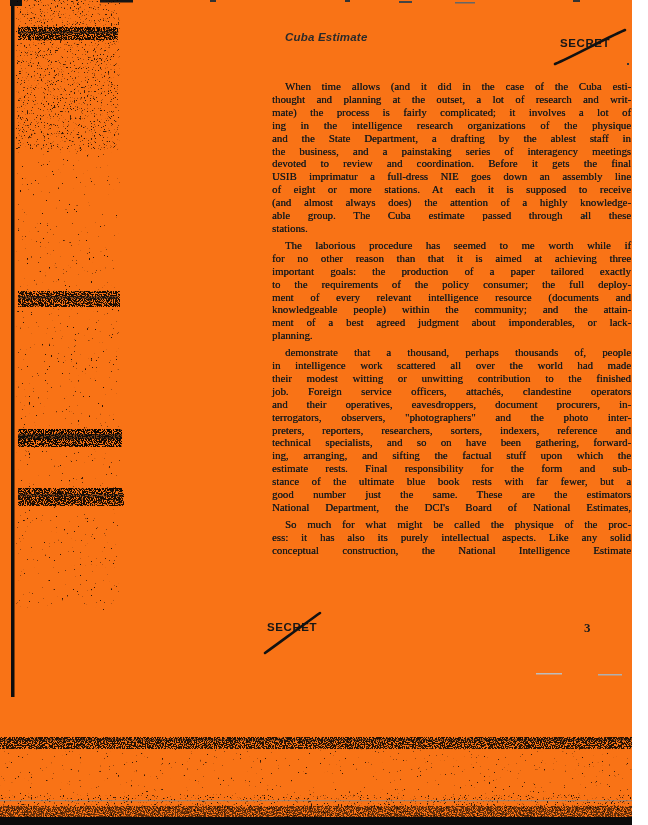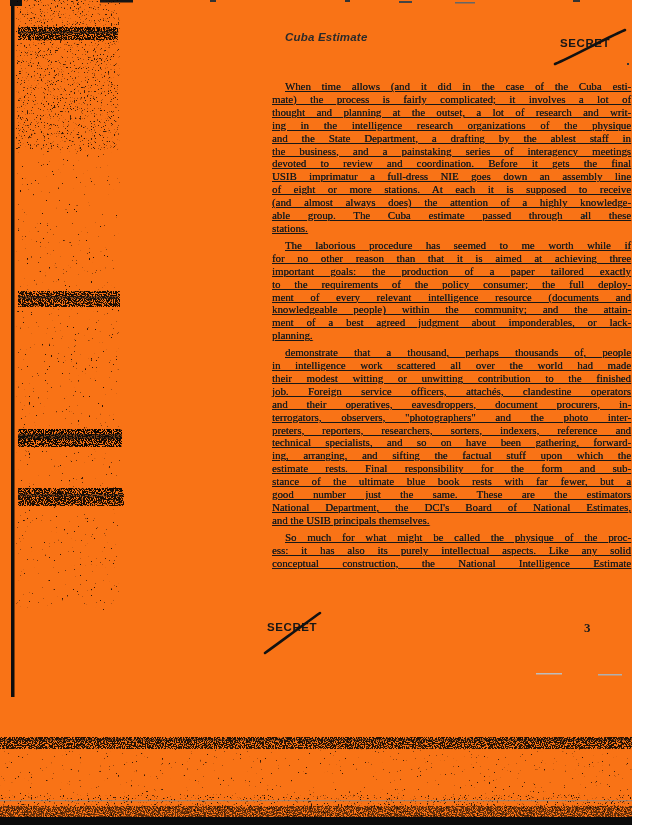--- a/index.html
+++ b/index.html
@@ -34,21 +34,20 @@
   }
   #document-body{
     position:absolute;left:272px;top:80px;width:359px;
     font-size:10.8px;line-height:12.9px;color:#171717;
     text-shadow:0.25px 0 0 #2b2b2b;
   }
   .para{margin:0 0 4px 0;}
   .line{
     text-align:justify;
     text-align-last:justify;
-    text-decoration:underline;
   }
   .line.last{text-align-last:left;}
   .para .line:first-child{text-indent:13px;}
 </style>
 </head>
 <body>
 
 <div id="canvas">
 
   <svg id="artifacts" width="648" height="825" viewBox="0 0 648 825" xmlns="http://www.w3.org/2000/svg">
@@ -122,22 +121,22 @@
   <div class="stamp stamp-top">
     <span>SECRET</span>
     <svg class="strike strike-top" width="76" height="42">
       <path d="M3 38 C 22 30, 50 14, 73 4" stroke="#121212" stroke-width="2.6" fill="none" stroke-linecap="round"></path>
     </svg>
   </div>
 
   <div id="document-body">
       <div class="para">
         <div class="line">When time allows (and it did in the case of the Cuba esti-</div>
+        <div class="line">thought and planning at the outset, a lot of research and writ-</div>
         <div class="line">mate) the process is fairly complicated; it involves a lot of</div>
-        <div class="line">thought and planning at the outset, a lot of research and writ-</div>
         <div class="line">ing in the intelligence research organizations of the physique</div>
         <div class="line">and the State Department, a drafting by the ablest staff in</div>
         <div class="line">the business, and a painstaking series of interagency meetings</div>
         <div class="line">devoted to review and coordination.  Before it gets the final</div>
         <div class="line">USIB imprimatur a full-dress NIE goes down an assembly line</div>
         <div class="line">of eight or more stations.  At each it is supposed to receive</div>
         <div class="line">(and almost always does) the attention of a highly knowledge-</div>
         <div class="line">able group.  The Cuba estimate passed through all these</div>
         <div class="line last">stations.</div>
       </div>
@@ -158,21 +157,20 @@
         <div class="line">job.  Foreign service officers, attachés, clandestine operators</div>
         <div class="line">and their operatives, eavesdroppers, document procurers, in-</div>
         <div class="line">terrogators, observers, "photographers" and the photo inter-</div>
         <div class="line">preters, reporters, researchers, sorters, indexers, reference and</div>
         <div class="line">technical specialists, and so on have been gathering, forward-</div>
         <div class="line">ing, arranging, and sifting the factual stuff upon which the</div>
         <div class="line">estimate rests.  Final responsibility for the form and sub-</div>
         <div class="line">stance of the ultimate blue book rests with far fewer, but a</div>
         <div class="line">good number just the same.  These are the estimators</div>
         <div class="line">National Department, the DCI's Board of National Estimates,</div>
-        <div class="line last">and the USIB principals themselves.</div>
       </div>
       <div class="para">
         <div class="line">So much for what might be called the physique of the proc-</div>
         <div class="line">ess: it has also its purely intellectual aspects.  Like any solid</div>
         <div class="line">conceptual construction, the National Intelligence Estimate</div>
       </div>
     </div>
 
   <div class="stamp stamp-bottom">
     <span>SECRET</span>

